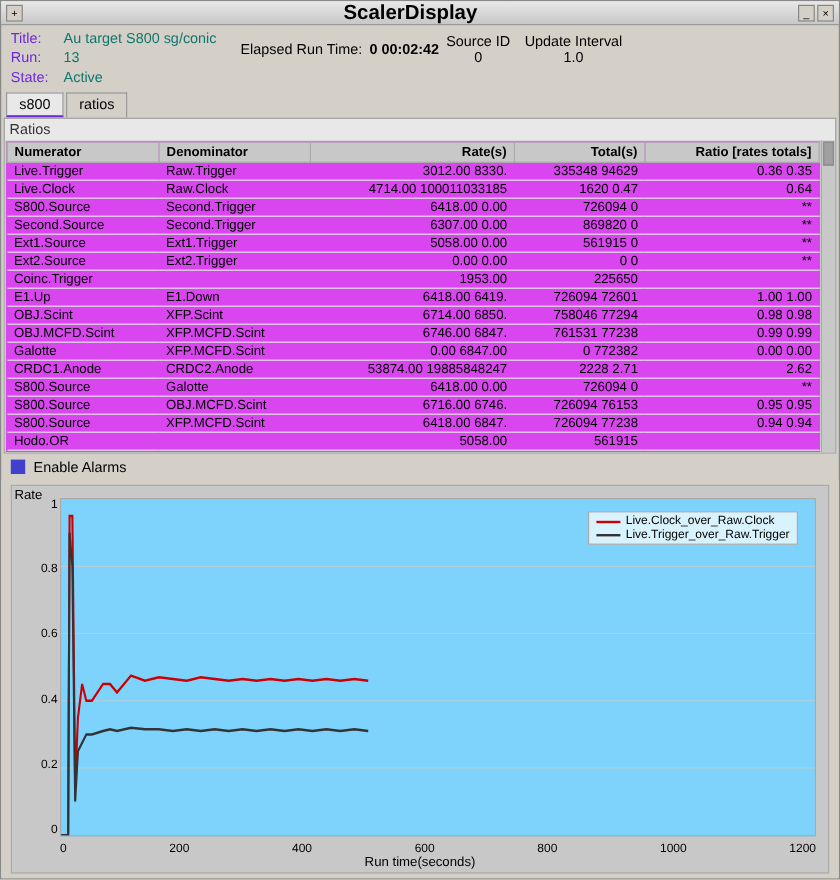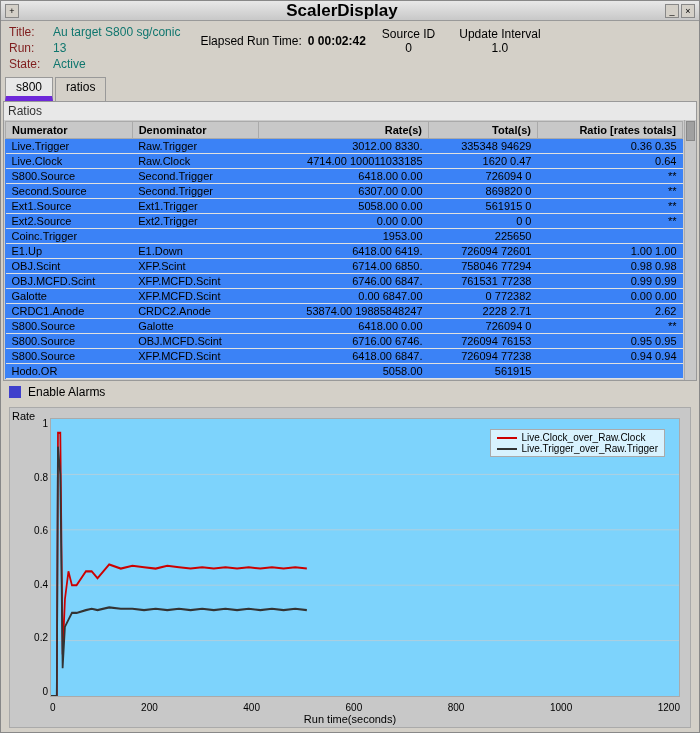--- a/index.html
+++ b/index.html
@@ -57,21 +57,21 @@
       display: flex;
       flex-direction: column;
       gap: 2px;
     }
     .header-row {
       display: flex;
       gap: 4px;
     }
     .header-label {
       font-weight: normal;
-      color: #7f1d1d;
+      color: #6d28d9;
       min-width: 40px;
     }
     .header-value {
       color: #0f766e;
     }
     .source-col {
       display: flex;
       flex-direction: column;
       align-items: center;
     }
@@ -83,21 +83,21 @@
     .tab {
       padding: 2px 10px;
       border: 1px solid #999;
       border-bottom: none;
       background: #d4d0c8;
       cursor: pointer;
       font-size: 12px;
     }
     .tab.active {
       background: #e8e8e8;
-      border-bottom: 5px solid #6d28d9;
+      border-bottom: 2px solid #6d28d9;
     }
     .ratios-section {
       background: #e8e8e8;
       border: 1px solid #999;
       margin: 0 2px;
       flex: 0 0 auto;
     }
     .ratios-label {
       padding: 2px 4px;
       font-size: 12px;
@@ -106,21 +106,21 @@
     .table-container {
       overflow-y: auto;
       max-height: 260px;
       border: 1px solid #ccc;
       margin: 0;
     }
     table {
       width: 100%;
       border-collapse: collapse;
       font-size: 11px;
-      background: #3b82f6;
+      background: #d946ef;
     }
     thead th {
       background: #c8c8c8;
       border: 1px solid #aaa;
       padding: 2px 6px;
       font-weight: bold;
       text-align: center;
     }
     tbody td {
       border-bottom: 1px solid #e0e0e0;
@@ -270,21 +270,21 @@
         <span class="header-value">13</span>
       </div>
       <div class="header-row">
         <span class="header-label">State:</span>
         <span class="header-value">Active</span>
       </div>
     </div>
     <div class="elapsed-section" style="margin-top:2px;">
       <span>Elapsed Run Time:</span>
       <span style="font-weight:bold;">0  00:02:42</span>
-      <div style="display:flex; gap:24px; margin-left:10px;">
+      <div style="display:flex; gap:12px; margin-left:0;">
         <div class="source-col">
           <span>Source ID</span>
           <span>0</span>
         </div>
         <div class="source-col">
           <span>Update Interval</span>
           <span>1.0</span>
         </div>
       </div>
     </div>

